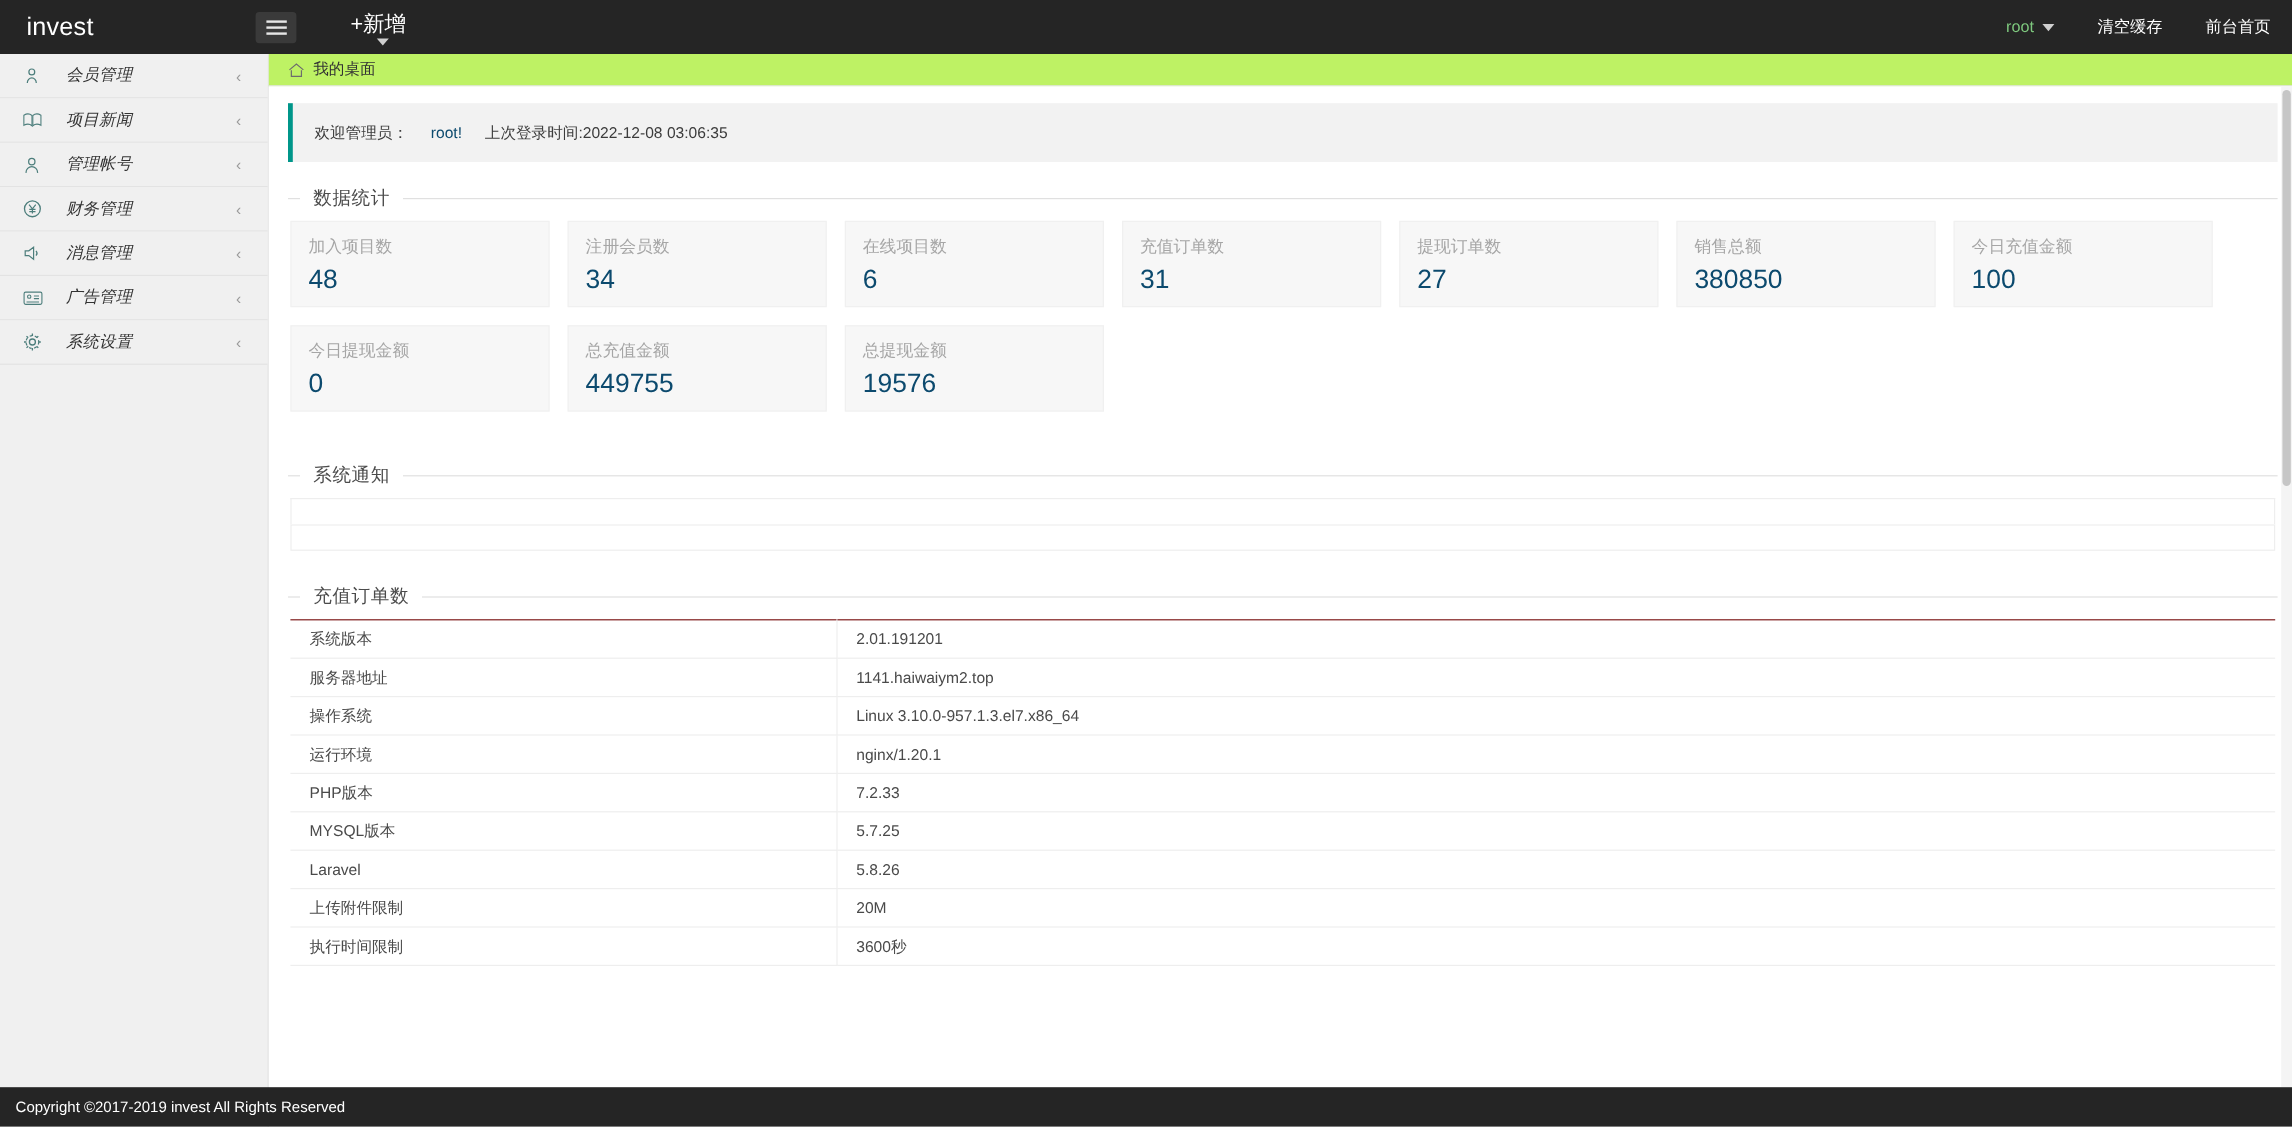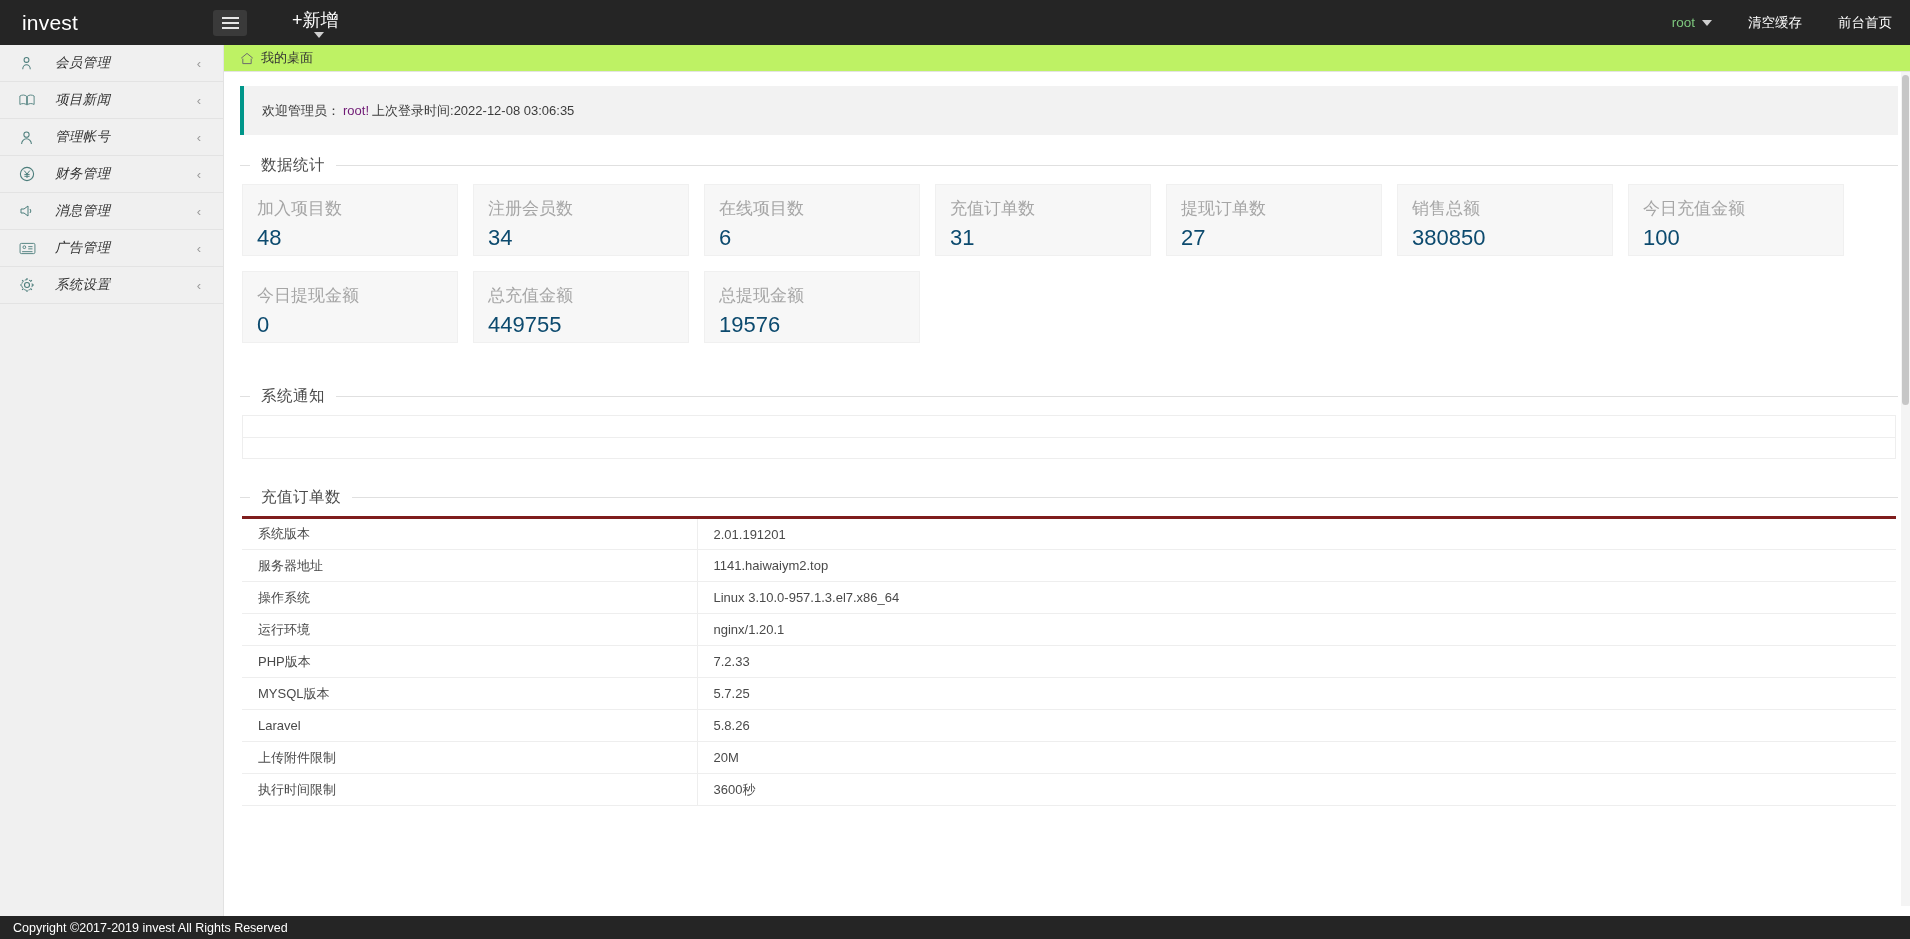--- a/index.html
+++ b/index.html
@@ -82,69 +82,69 @@
     position: absolute; top: 72px; left: 224px; right: 0; bottom: 33px;
     background: #ffffff; overflow: hidden; padding: 14px 16px 0 16px;
   }
   .inner { width: 1658px; }
 
   .welcome {
     height: 49px; background: #f2f2f2; border-left: 4px solid #00968a;
     display: flex; align-items: center; padding-left: 18px;
     font-size: 13px; color: #3c3c3c; margin-bottom: 20px;
   }
-  .welcome .uname { color: #701a75; margin: 0 3px; }
+  .welcome .uname { color: #0c4a6e; margin: 0 19px; }
 
   fieldset.panel {
     border: none; border-top: 1px solid #e0e0e0; margin: 0 0 22px 0; padding: 0;
     position: relative;
   }
   fieldset.panel > legend {
     font-size: 15.5px; color: #4b4b4b; padding: 0 11px; margin-left: 10px;
     letter-spacing: .5px;
   }
   .panel-body { padding: 8px 2px 6px 2px; }
 
   
   .cards { display: flex; flex-wrap: wrap; gap: 0; }
   .card {
     width: 216px; height: 72px; background: #f7f7f7; border: 1px solid #f0f0f0;
     margin: 0 15px 15px 0; padding: 12px 0 0 14px;
   }
-  .card-label { font-size: 17px; color: #a6a6a6; margin-bottom: 6px; }
+  .card-label { font-size: 14px; color: #a6a6a6; margin-bottom: 6px; }
   .card-value { font-size: 22px; color: #0c4a6e; line-height: 1.1; }
 
   
   .notice-row {
     height: 22px; border: 1px solid #eeeeee; border-bottom: none;
     background: #fff;
   }
   .notice-row:last-child { border-bottom: 1px solid #eeeeee; }
 
   
   table.sysinfo { width: 100%; border-collapse: collapse; }
   table.sysinfo td {
     height: 32px; font-size: 13px; color: #4a4a4a;
     border-bottom: 1px solid #eeeeee; padding: 0 0 0 16px;
   }
-  table.sysinfo tr:first-child td { border-top: 3px solid #7f1d1d; }
+  table.sysinfo tr:first-child td { border-top: 1px solid #7f1d1d; }
   td.k { width: 455px; border-right: 1px solid #eeeeee; }
 
   
   .scroll-track {
     position: absolute; top: 72px; right: 0; width: 9px; bottom: 33px; background: #f4f4f4;
   }
   .scroll-thumb {
     position: absolute; top: 3px; right: 1px; width: 7px; height: 330px;
     background: #c6c6c6; border-radius: 4px;
   }
 
   
   .footer {
-    position: absolute; left: 0; bottom: 0; width: 1910px; height: 23px;
+    position: absolute; left: 0; bottom: 0; width: 1910px; height: 33px;
     background: #252525; color: #ffffff; font-size: 12.5px;
     display: flex; align-items: center; padding-left: 13px;
   }
 </style>
 </head>
 <body>
 
 <div class="topbar">
   <div class="brand">invest</div>
   <div class="ham">

